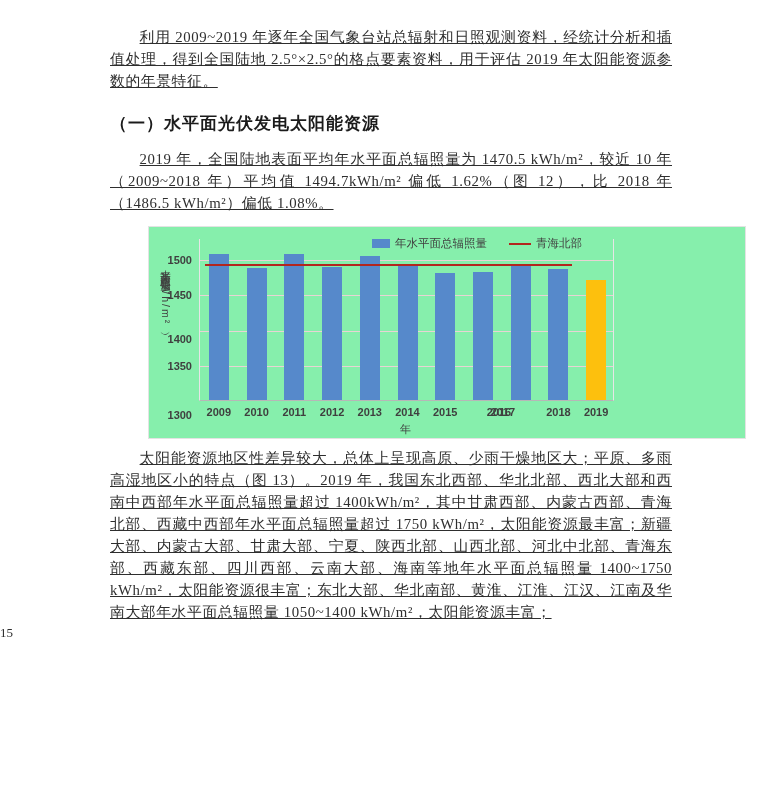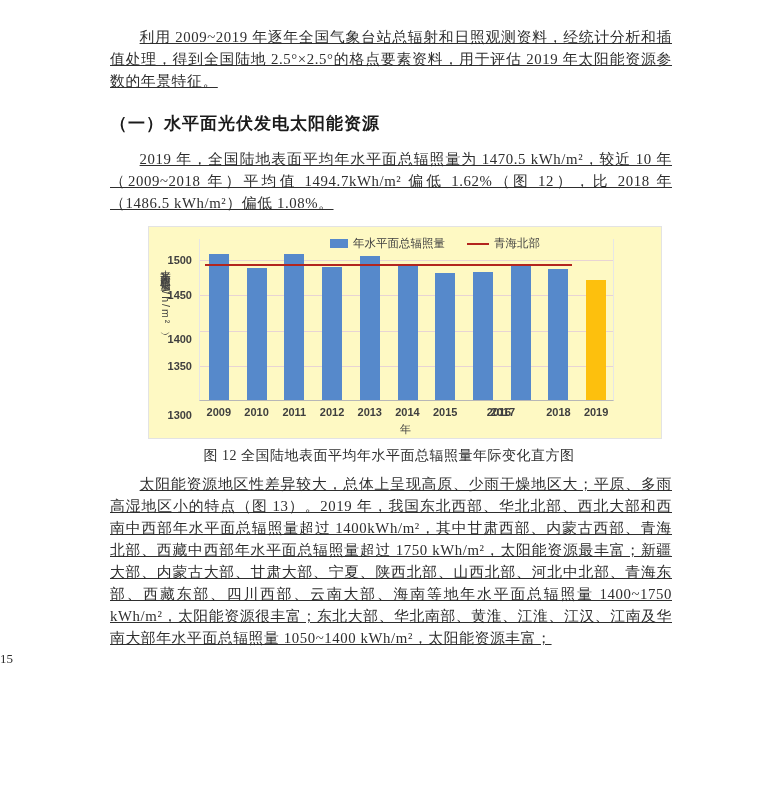--- a/index.html
+++ b/index.html
@@ -41,24 +41,24 @@
     text-decoration: underline;
   }
   .p1 { margin-top: 26px; }
   .p2 { margin-top: 13px; }
   .p3 { margin-top: 8px; }
 
   
   .chart-box {
     position: relative;
     margin: 12px 0 0 148px;
-    width: 514px;
+    width: 598px;
     height: 213px;
     border: 1px solid #e3e3e3;
-    background: #fef9c3;
+    background: #86efac;
     font-family: "Liberation Sans", "DejaVu Sans", sans-serif;
   }
   .legend {
     position: absolute;
     top: 9px;
     left: 50%;
     transform: translateX(-50%) translateX(30px);
     display: flex;
     align-items: center;
     gap: 22px;
@@ -195,19 +195,18 @@
         <div class="xtick" style="left: 284px; width: 37.7273px;">2017</div>
         <div class="bar" title="2018: 1486.5" style="left: 348.409px; height: 131.361px; background: rgb(86, 137, 203);"></div>
         <div class="xtick" style="left: 339.545px; width: 37.7273px;">2018</div>
         <div class="bar" title="2019: 1470.5" style="left: 386.136px; height: 120.091px; background: rgb(253, 192, 13);"></div>
         <div class="xtick" style="left: 377.273px; width: 37.7273px;">2019</div>
         <div class="avg-line" title="多年平均值: 1494.7" style="left: 4.86364px; width: 367.545px; top: 24.8635px; border-top-color: rgb(179, 37, 30);"></div>
       </div>
     <div class="xlabel">年</div>
   </div>
 
-  <div class="caption">图 12  全国陆地表面平均年水平面总辐照量年际变化直方图</div>
 
   <p class="body-para p3">太阳能资源地区性差异较大，总体上呈现高原、少雨干燥地区大；平原、多雨高湿地区小的特点（图 13）。2019 年，我国东北西部、华北北部、西北大部和西南中西部年水平面总辐照量超过 1400kWh/m²，其中甘肃西部、内蒙古西部、青海北部、西藏中西部年水平面总辐照量超过 1750 kWh/m²，太阳能资源最丰富；新疆大部、内蒙古大部、甘肃大部、宁夏、陕西北部、山西北部、河北中北部、青海东部、西藏东部、四川西部、云南大部、海南等地年水平面总辐照量 1400~1750 kWh/m²，太阳能资源很丰富；东北大部、华北南部、黄淮、江淮、江汉、江南及华南大部年水平面总辐照量 1050~1400 kWh/m²，太阳能资源丰富；</p>
 
   <div class="page-number">15</div>
 
 </div>
 
 </body></html>

